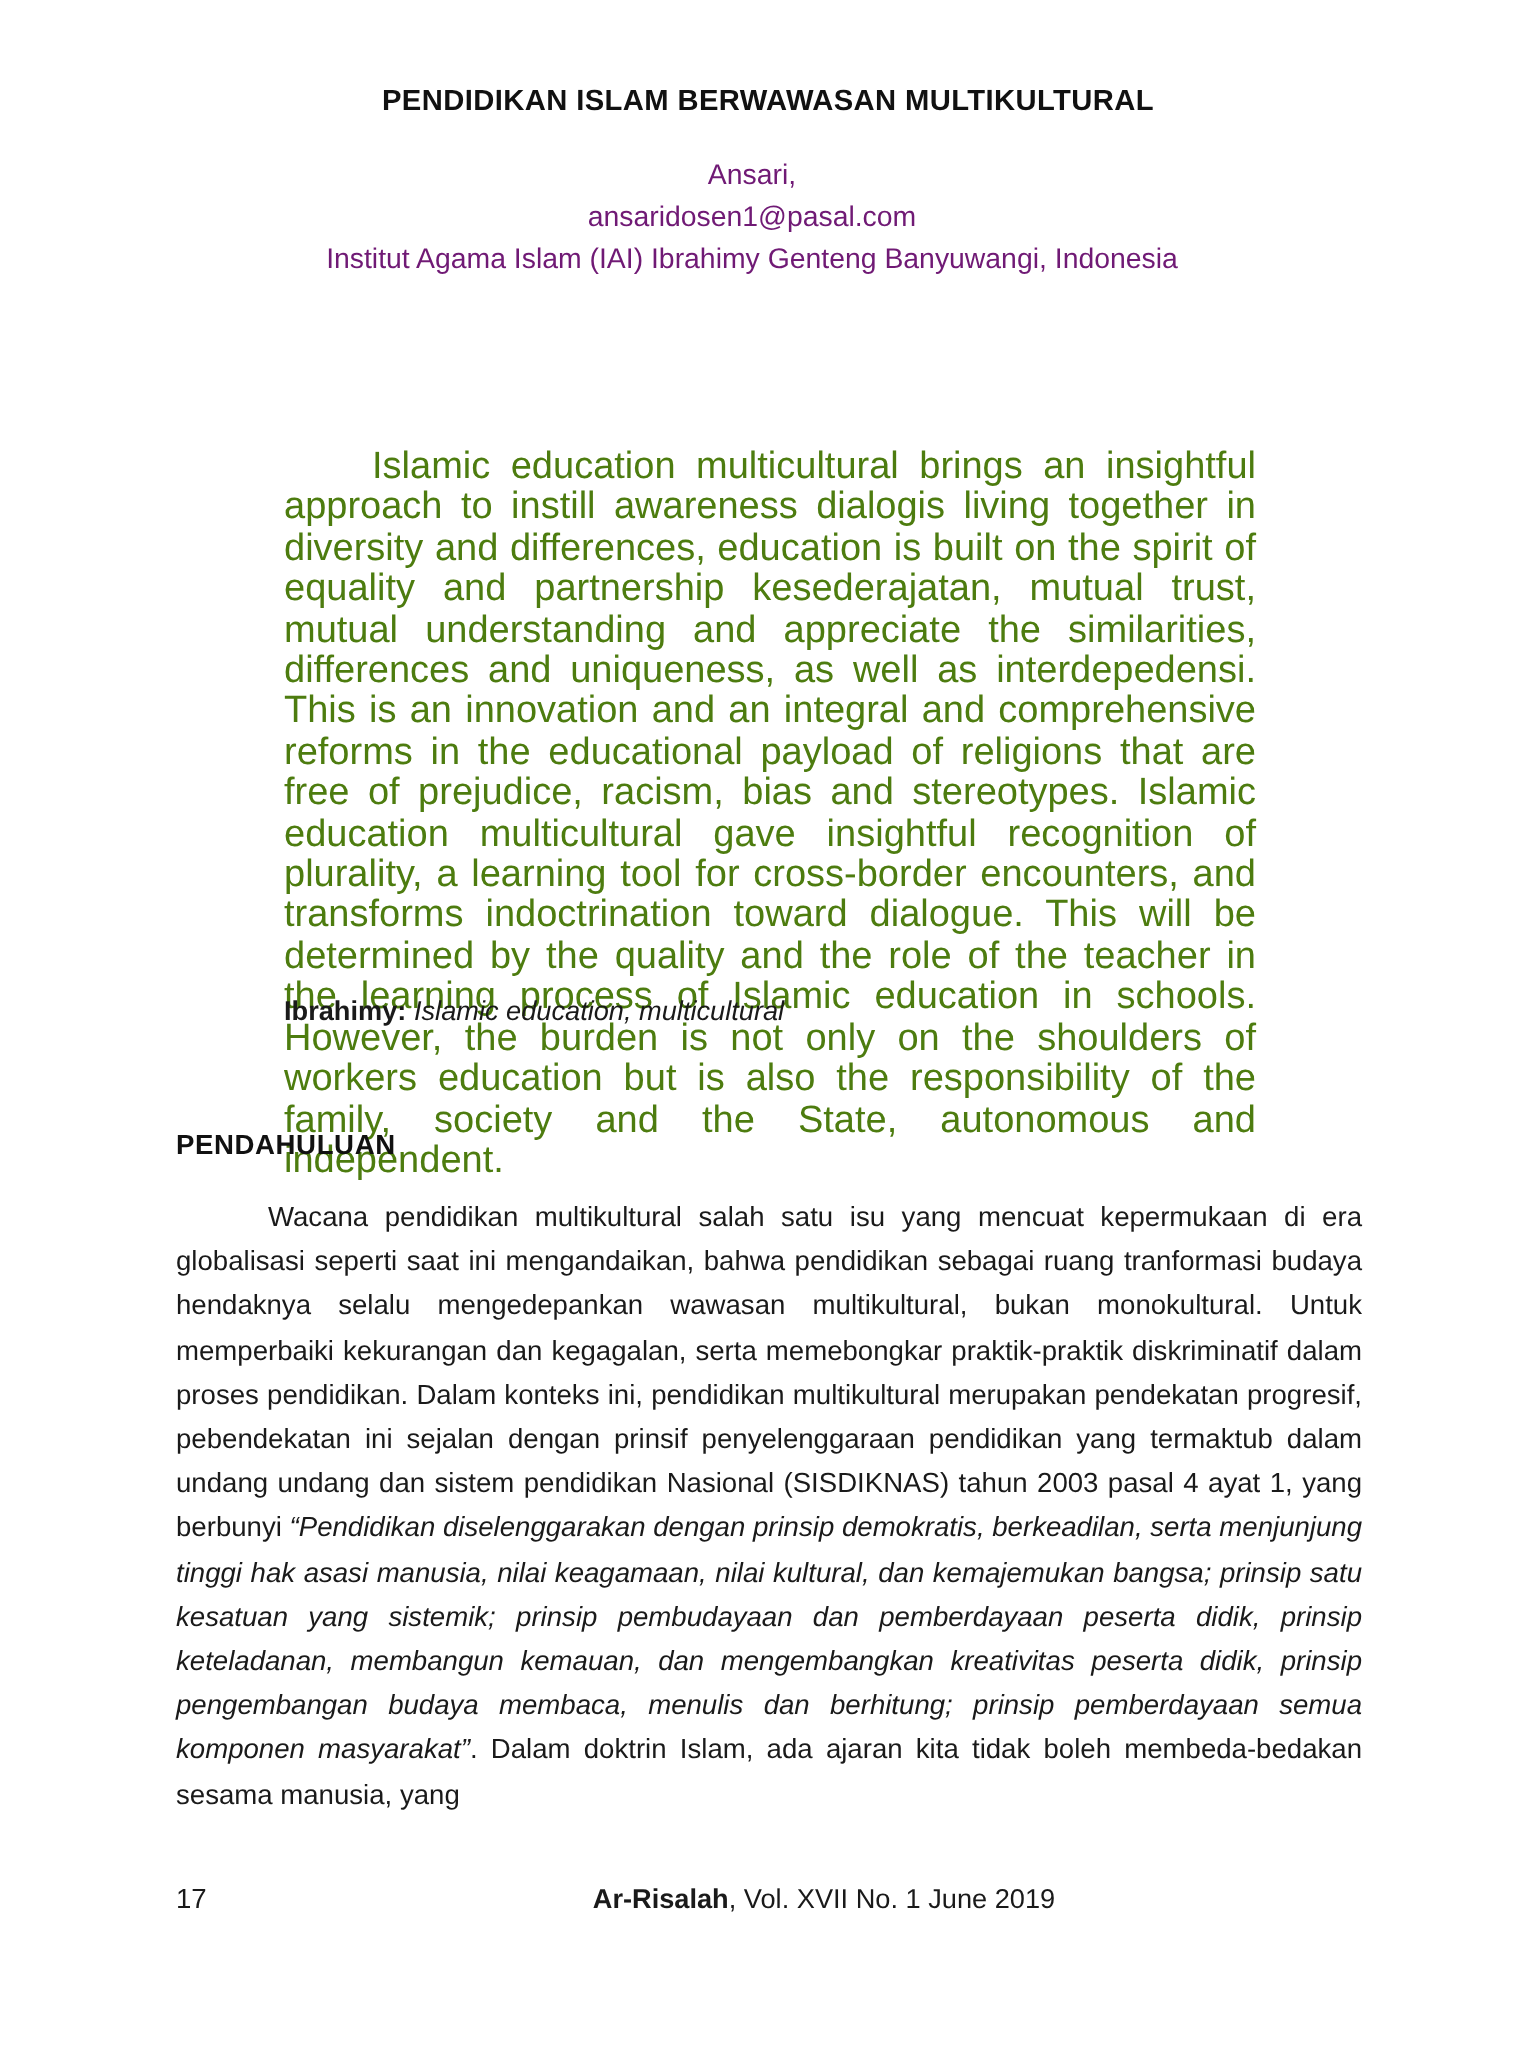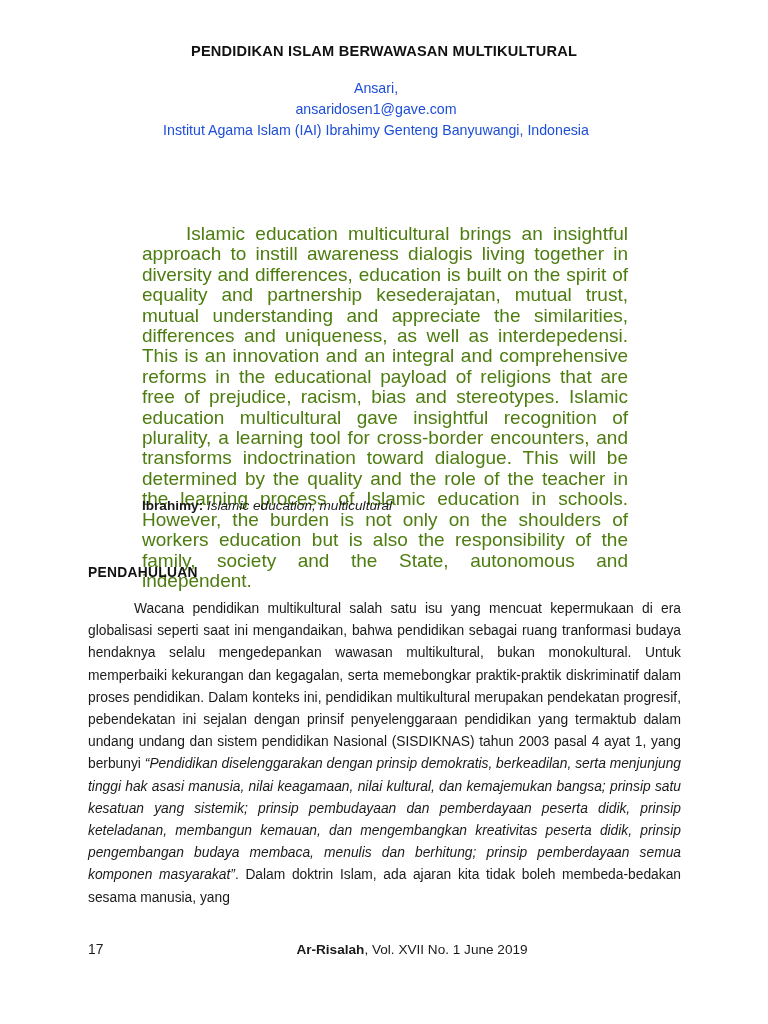--- a/index.html
+++ b/index.html
@@ -39,21 +39,21 @@
   }
 
   .author-block {
     position: absolute;
     top: 78px;
     left: 0;
     width: 752px;
     text-align: center;
     font-size: 14.2px;
     line-height: 21px;
-    color: #1d4ed8;
+    color: #701a75;
   }
   .author-block div {
     white-space: nowrap;
   }
 
   
   .abstract-heading {
     position: absolute;
     top: 166px;
     left: 0;
@@ -154,21 +154,21 @@
 </style>
 </head>
 <body>
 
 <div class="page">
 
   <div class="title">PENDIDIKAN ISLAM BERWAWASAN MULTIKULTURAL</div>
 
   <div class="author-block">
     <div>Ansari,</div>
-    <div>ansaridosen1@gave.com</div>
+    <div>ansaridosen1@pasal.com</div>
     <div>Institut Agama Islam (IAI) Ibrahimy Genteng Banyuwangi, Indonesia</div>
   </div>
 
 
   <div class="abstract-body">Islamic education multicultural brings an insightful approach to instill awareness dialogis living together in diversity and differences, education is built on the spirit of equality and partnership kesederajatan, mutual trust, mutual understanding and appreciate the similarities, differences and uniqueness, as well as interdepedensi. This is an innovation and an integral and comprehensive reforms in the educational payload of religions that are free of prejudice, racism, bias and stereotypes. Islamic education multicultural gave insightful recognition of plurality, a learning tool for cross-border encounters, and transforms indoctrination toward dialogue. This will be determined by the quality and the role of the teacher in the learning process of Islamic education in schools. However, the burden is not only on the shoulders of workers education but is also the responsibility of the family, society and the State, autonomous and independent.</div>
 
   <div class="keywords">
     <span class="kw-label">Ibrahimy:</span>
     <span class="kw-value">Islamic education, multicultural</span>
   </div>

